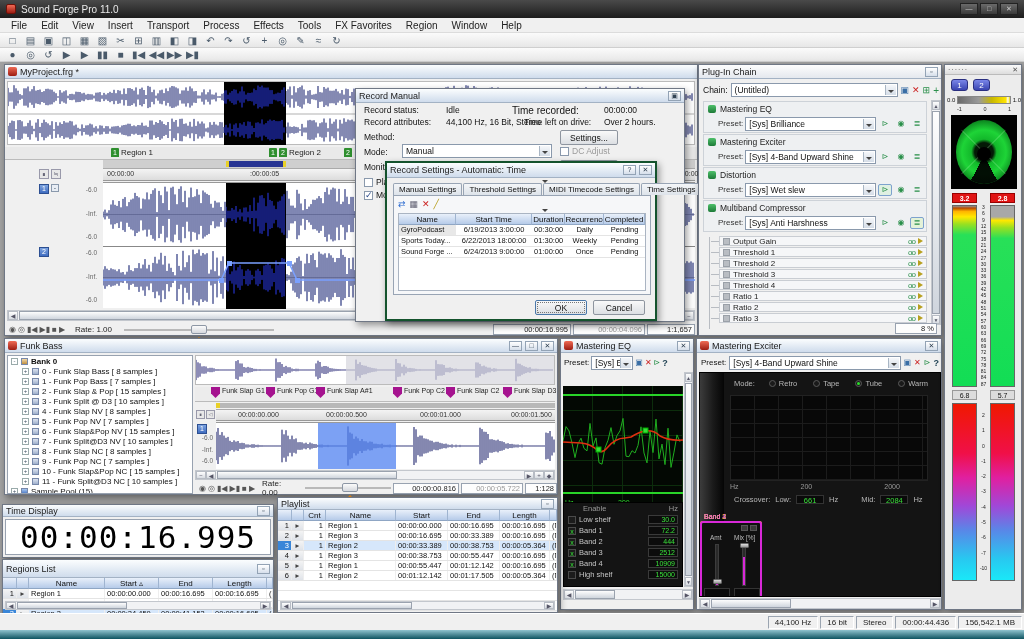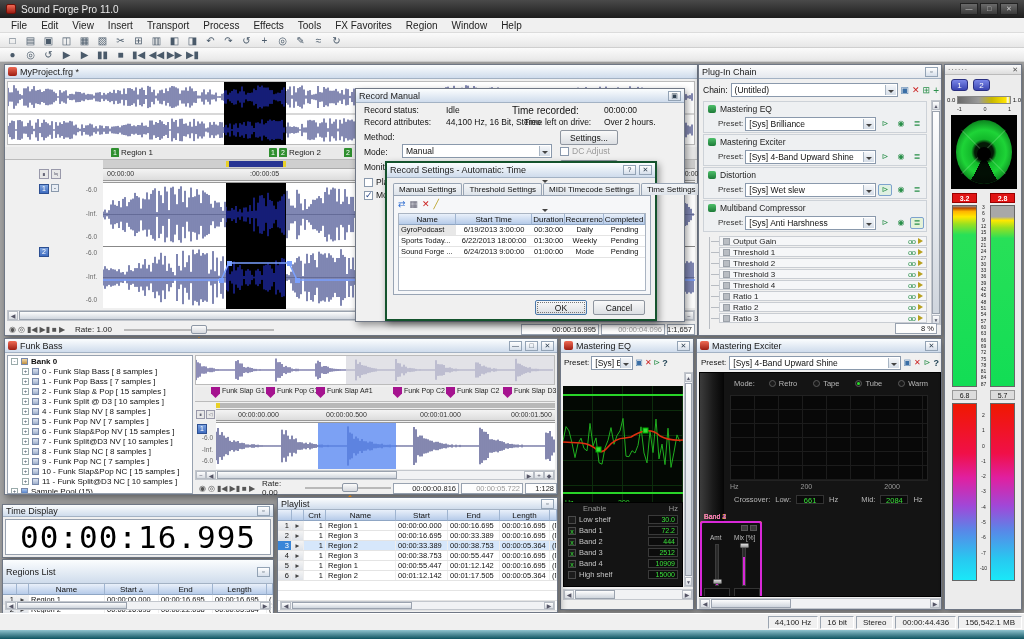--- a/index.html
+++ b/index.html
@@ -370,22 +370,22 @@
     <span>▶▮</span>
     <span>■</span>
     <span>▶</span>
     <span style="margin-left:8px;color:#222">Rate: 1.00</span>
     <div class="sliderline" style="width:150px;margin-left:10px">
       <div class="cthumb" style="left:67px"></div>
       <div class="omark" style="left:72px"></div>
     </div>
     <div style="margin-left:auto;display:flex;gap:2px">
       <div class="mini-readout" style="width:78px">00:00:16.995</div>
-      <div class="mini-readout gray" style="width:64px">00:00:04.096</div>
-      <div class="mini-readout" style="width:28px">1:1,657</div>
+      <div class="mini-readout gray" style="width:72px">00:00:04.096</div>
+      <div class="mini-readout" style="width:48px">1:1,657</div>
     </div>
   </div>
 </div>
 
 <div class="win" style="left:355px;top:88px;width:330px;height:234px">
   <div class="wt">
     <span class="t">Record Manual</span>
     <div class="wbtn">▣</div>
   </div>
   <div class="abs" style="left:8px;top:16px;font-size:8.5px">Record status:</div>
@@ -459,21 +459,21 @@
           <span class="rs-c1">Sports Today...</span>
           <span class="rs-c2" style="text-align:center">6/22/2013 18:00:00</span>
           <span class="rs-c3" style="text-align:center">01:30:00</span>
           <span class="rs-c4" style="text-align:center">Weekly</span>
           <span class="rs-c5" style="text-align:center">Pending</span>
         </div>
           <div class="trow">
           <span class="rs-c1">Sound Forge ...</span>
           <span class="rs-c2" style="text-align:center">6/24/2013 9:00:00</span>
           <span class="rs-c3" style="text-align:center">01:00:00</span>
-          <span class="rs-c4" style="text-align:center">Mode</span>
+          <span class="rs-c4" style="text-align:center">Once</span>
           <span class="rs-c5" style="text-align:center">Pending</span>
         </div>
         </div>
     </div>
   </div>
   <div class="abs btn def" style="left:148px;top:137px;width:52px">OK</div>
   <div class="abs btn" style="left:206px;top:137px;width:52px">Cancel</div>
 </div>
 
 <div class="win" style="left:698px;top:64px;width:244px;height:272px">
@@ -1008,21 +1008,21 @@
   <div class="wt" style="height:12px">
     <span class="t">Time Display</span>
     <div class="wbtn">▫</div>
   </div>
   <div style="margin:2px;border:1px solid #98a2b0;background:#fff;height:36px;display:flex;align-items:center;justify-content:center">
     <span class="timebig">00:00:16.995</span>
   </div>
 </div>
 
 <div class="win" style="left:2px;top:559px;width:272px;height:54px">
-  <div class="wt" style="height:24px">
+  <div class="wt" style="height:18px">
     <span class="t">Regions List</span>
     <div class="wbtn">▫</div>
   </div>
   <div style="display:flex">
     <span class="th" style="width:14px"></span>
       <span class="th" style="width:12px"></span>
     <span class="th" style="width:76px">Name</span>
     <span class="th" style="width:54px"><span>Start</span> <span>▵</span></span>
     <span class="th" style="width:54px">End</span>
     <span class="th" style="width:54px">Length</span>

